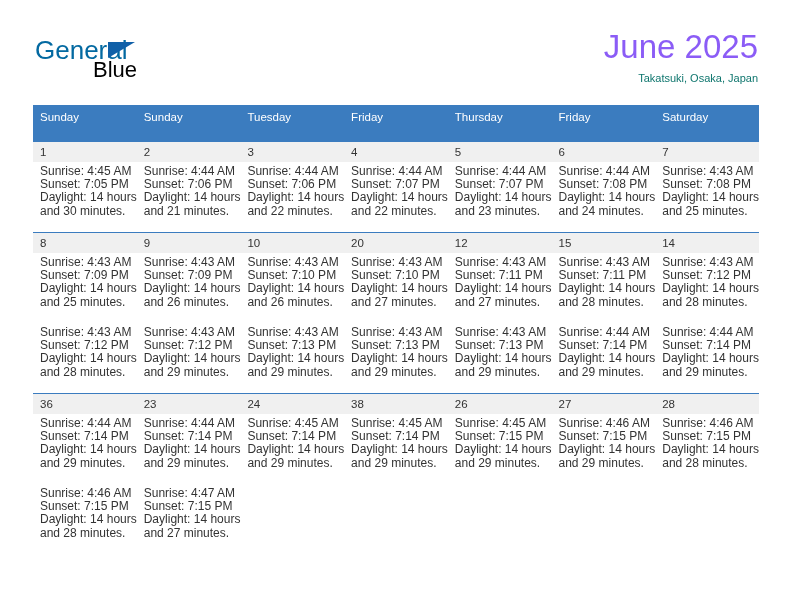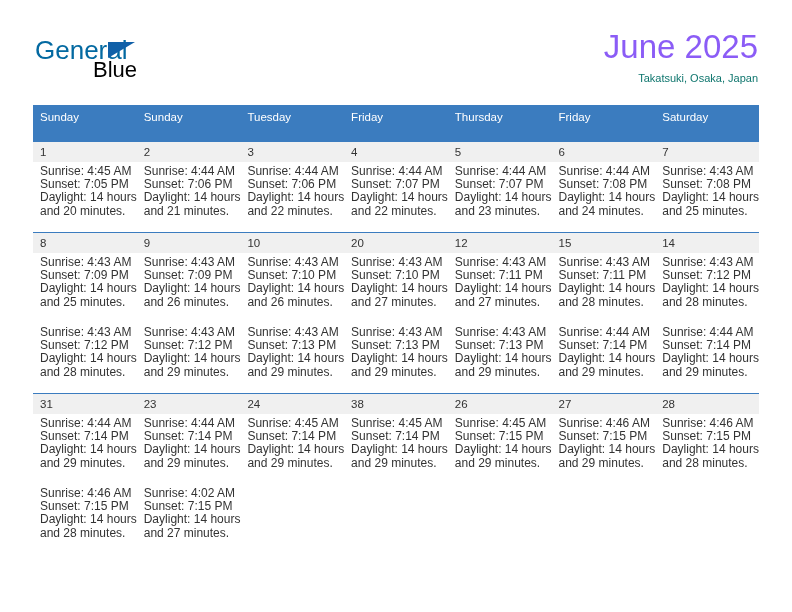--- a/index.html
+++ b/index.html
@@ -193,21 +193,21 @@
         <td class="daynum-cell">4</td>
         <td class="daynum-cell">5</td>
         <td class="daynum-cell">6</td>
         <td class="daynum-cell">7</td>
       </tr>
       <tr>
         <td class="info-cell">
           <div class="line">Sunrise: 4:45 AM</div>
           <div class="line">Sunset: 7:05 PM</div>
           <div class="line">Daylight: 14 hours</div>
-          <div class="line">and 20 minutes.</div>
+          <div class="line">and 30 minutes.</div>
         </td>
         <td class="info-cell">
           <div class="line">Sunrise: 4:44 AM</div>
           <div class="line">Sunset: 7:06 PM</div>
           <div class="line">Daylight: 14 hours</div>
           <div class="line">and 21 minutes.</div>
         </td>
         <td class="info-cell">
           <div class="line">Sunrise: 4:44 AM</div>
           <div class="line">Sunset: 7:06 PM</div>
@@ -333,21 +333,21 @@
         </td>
         <td class="info-cell">
           <div class="line">Sunrise: 4:44 AM</div>
           <div class="line">Sunset: 7:14 PM</div>
           <div class="line">Daylight: 14 hours</div>
           <div class="line">and 29 minutes.</div>
         </td>
       </tr>
 
       <tr>
-        <td class="daynum-cell">31</td>
+        <td class="daynum-cell">36</td>
         <td class="daynum-cell">23</td>
         <td class="daynum-cell">24</td>
         <td class="daynum-cell">38</td>
         <td class="daynum-cell">26</td>
         <td class="daynum-cell">27</td>
         <td class="daynum-cell">28</td>
       </tr>
       <tr>
         <td class="info-cell">
           <div class="line">Sunrise: 4:44 AM</div>
@@ -394,21 +394,21 @@
       </tr>
 
       <tr>
         <td class="info-cell">
           <div class="line">Sunrise: 4:46 AM</div>
           <div class="line">Sunset: 7:15 PM</div>
           <div class="line">Daylight: 14 hours</div>
           <div class="line">and 28 minutes.</div>
         </td>
         <td class="info-cell">
-          <div class="line">Sunrise: 4:02 AM</div>
+          <div class="line">Sunrise: 4:47 AM</div>
           <div class="line">Sunset: 7:15 PM</div>
           <div class="line">Daylight: 14 hours</div>
           <div class="line">and 27 minutes.</div>
         </td>
         <td class="info-cell empty-cell"></td>
         <td class="info-cell empty-cell"></td>
         <td class="info-cell empty-cell"></td>
         <td class="info-cell empty-cell"></td>
         <td class="info-cell empty-cell"></td>
       </tr>

